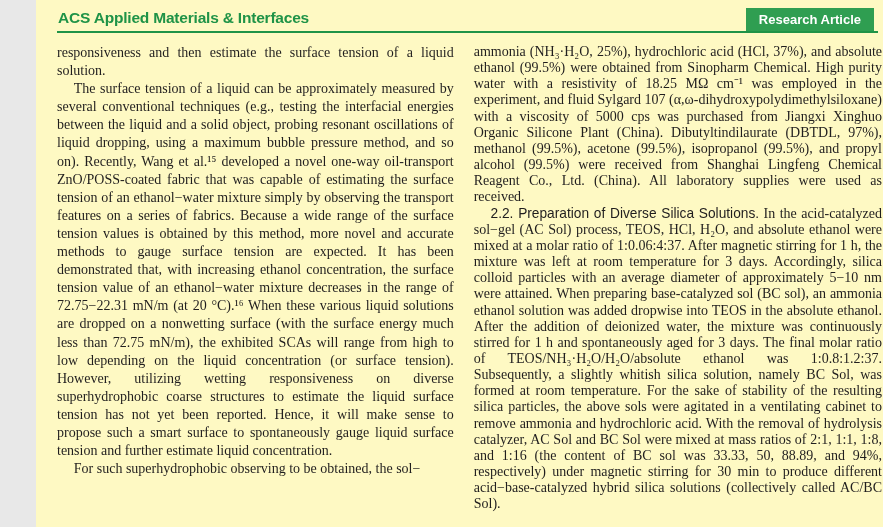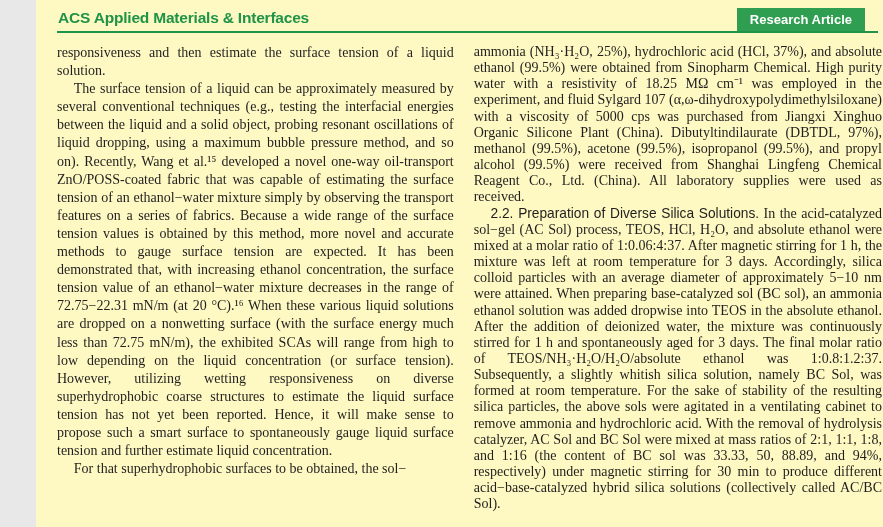--- a/index.html
+++ b/index.html
@@ -31,21 +31,21 @@
   .header-rule {
     position: absolute;
     left: 0;
     right: 0;
     bottom: 0;
     height: 2.5px;
     background: var(--brand-green, #1f9347);
   }
   .badge {
     position: absolute;
-    right: 13px;
+    right: 4px;
     bottom: 2px;
     background: var(--badge-green, #2f9e51);
     color: #ffffff;
     font-family: "Liberation Sans", sans-serif;
     font-weight: bold;
     font-size: 13px;
     line-height: 13px;
     padding: 5px 13px 5px 13px;
   }
   
@@ -84,21 +84,21 @@
     <div class="journal-title">ACS Applied Materials &amp; Interfaces</div>
     <div class="badge">Research Article</div>
     <div class="header-rule"></div>
   </header>
 
   <main class="columns">
 
     <section class="col col-left">
       <p class="para">responsiveness and then estimate the surface tension of a liquid solution.</p>
       <p class="para indent">The surface tension of a liquid can be approximately measured by several conventional techniques (e.g., testing the interfacial energies between the liquid and a solid object, probing resonant oscillations of liquid dropping, using a maximum bubble pressure method, and so on). Recently, Wang et al.¹⁵ developed a novel one-way oil-transport ZnO/POSS-coated fabric that was capable of estimating the surface tension of an ethanol−water mixture simply by observing the transport features on a series of fabrics. Because a wide range of the surface tension values is obtained by this method, more novel and accurate methods to gauge surface tension are expected. It has been demonstrated that, with increasing ethanol concentration, the surface tension value of an ethanol−water mixture decreases in the range of 72.75−22.31 mN/m (at 20 °C).¹⁶ When these various liquid solutions are dropped on a nonwetting surface (with the surface energy much less than 72.75 mN/m), the exhibited SCAs will range from high to low depending on the liquid concentration (or surface tension). However, utilizing wetting responsiveness on diverse superhydrophobic coarse structures to estimate the liquid surface tension has not yet been reported. Hence, it will make sense to propose such a smart surface to spontaneously gauge liquid surface tension and further estimate liquid concentration.</p>
-      <p class="para indent">For that superhydrophobic surfaces to be obtained, the sol−</p>
+      <p class="para indent">For such superhydrophobic observing to be obtained, the sol−</p>
     </section>
 
     <section class="col col-right">
       <p class="para">ammonia (NH₃·H₂O, 25%), hydrochloric acid (HCl, 37%), and absolute ethanol (99.5%) were obtained from Sinopharm Chemical. High purity water with a resistivity of 18.25 MΩ cm⁻¹ was employed in the experiment, and fluid Sylgard 107 (α,ω-dihydroxypolydimethylsiloxane) with a viscosity of 5000 cps was purchased from Jiangxi Xinghuo Organic Silicone Plant (China). Dibutyltindilaurate (DBTDL, 97%), methanol (99.5%), acetone (99.5%), isopropanol (99.5%), and propyl alcohol (99.5%) were received from Shanghai Lingfeng Chemical Reagent Co., Ltd. (China). All laboratory supplies were used as received.</p>
       <p class="para indent"><span class="run-in-heading">2.2. Preparation of Diverse Silica Solutions.</span><span> In the acid-catalyzed sol−gel (AC Sol) process, TEOS, HCl, H₂O, and absolute ethanol were mixed at a molar ratio of 1:0.06:4:37. After magnetic stirring for 1 h, the mixture was left at room temperature for 3 days. Accordingly, silica colloid particles with an average diameter of approximately 5−10 nm were attained. When preparing base-catalyzed sol (BC sol), an ammonia ethanol solution was added dropwise into TEOS in the absolute ethanol. After the addition of deionized water, the mixture was continuously stirred for 1 h and spontaneously aged for 3 days. The final molar ratio of TEOS/NH₃·H₂O/H₂O/absolute ethanol was 1:0.8:1.2:37. Subsequently, a slightly whitish silica solution, namely BC Sol, was formed at room temperature. For the sake of stability of the resulting silica particles, the above sols were agitated in a ventilating cabinet to remove ammonia and hydrochloric acid. With the removal of hydrolysis catalyzer, AC Sol and BC Sol were mixed at mass ratios of 2:1, 1:1, 1:8, and 1:16 (the content of BC sol was 33.33, 50, 88.89, and 94%, respectively) under magnetic stirring for 30 min to produce different acid−base-catalyzed hybrid silica solutions (collectively called AC/BC Sol).</span></p>
     </section>
 
   </main>
 </div>
 

